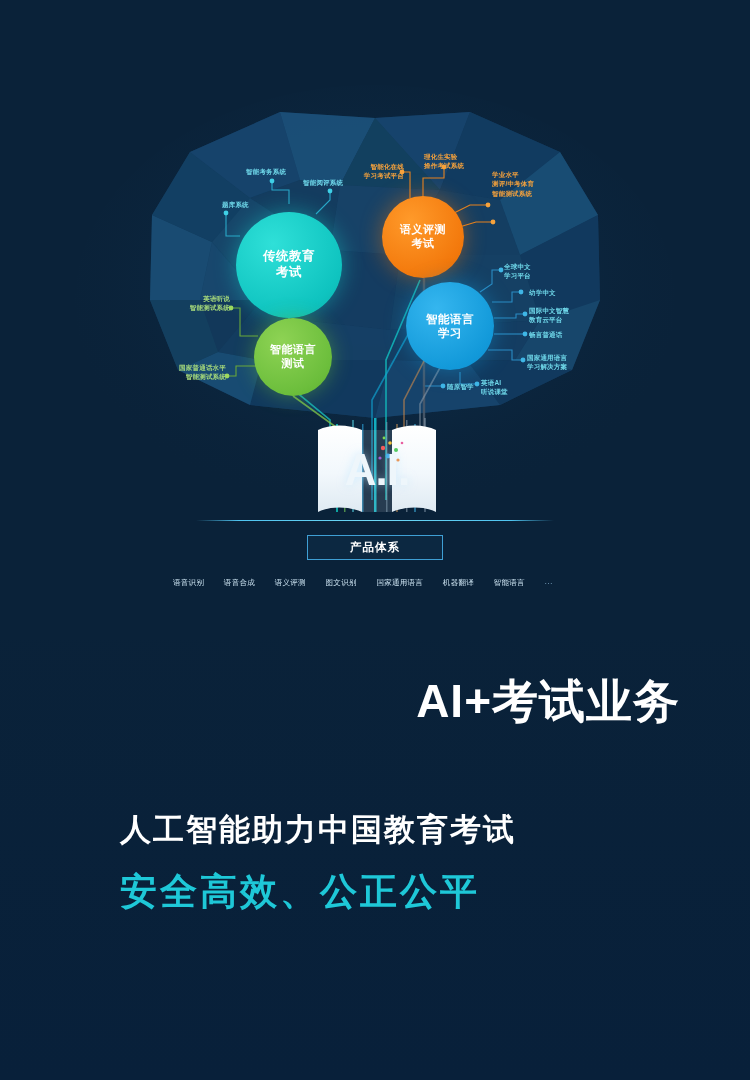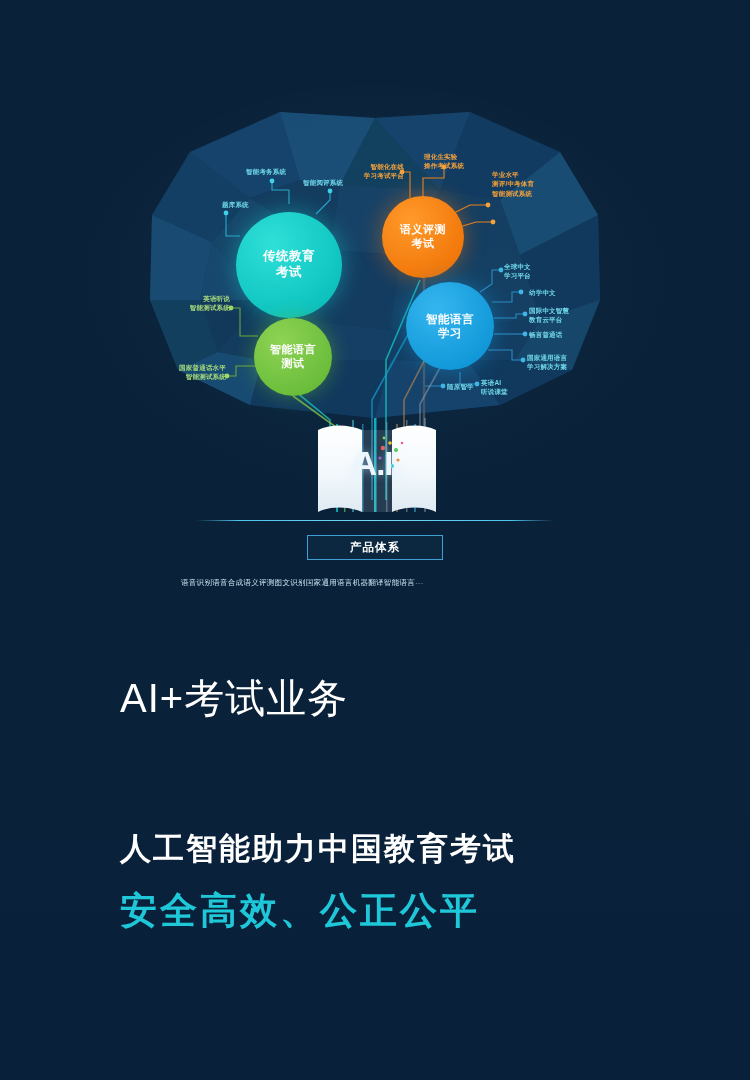--- a/index.html
+++ b/index.html
@@ -41,46 +41,46 @@
   .leaf {
     position:absolute; font-size:6.5px; line-height:1.45; letter-spacing:.2px;
     white-space:nowrap; font-weight:bold;
   }
   .leaf.c { color:#6fd8ea; }
   .leaf.o { color:#f6a23c; }
   .leaf.g { color:#a6d97a; }
   .leaf.r { text-align:right; }
   #aiText {
     position:absolute; left:318px; top:445px; width:118px;
-    text-align:center; font-size:33px; font-weight:bold;
+    text-align:center; font-size:44px; font-weight:bold;
     font-family:"Liberation Sans",sans-serif;
     color:#eef6fb; letter-spacing:-1px;
     text-shadow:0 0 10px rgba(180,225,255,.55);
   }
 
   
   #divider { position:absolute; left:196px; top:520px; width:358px; height:1px;
              background:linear-gradient(90deg,rgba(50,170,220,0),#4fc4f0 12%,#6fd8f5 50%,#4fc4f0 88%,rgba(50,170,220,0)); }
   #chip { position:absolute; left:307px; top:535px; width:136px; height:25px;
           border:1px solid #3f9fd4; border-radius:0;
           display:flex; align-items:center; justify-content:center;
           font-size:11.5px; font-weight:bold; color:#ffffff; letter-spacing:1px;
           background:rgba(13,45,74,.5); }
 
   
-  #caps { position:absolute; left:181px; top:578px; width:380px;
-          display:flex; align-items:center; }
+  #caps { position:absolute; left:173px; top:578px; width:380px;
+          display:flex; justify-content:space-between; align-items:center; }
   #caps .cap { font-size:7.5px; color:#cfe6f4; letter-spacing:.3px; white-space:nowrap; }
   #caps .cap.dots { color:#7fa8c4; }
 
   
   #headline { position:absolute; left:120px; top:676px; width:560px; }
-  #h-title { font-size:40px; font-weight:normal; color:#ffffff; letter-spacing:1px;
-             line-height:1.1; white-space:nowrap; }
-  #h-sub   { margin-top:110px; font-size:31px; font-weight:bold; color:#ffffff;
+  #h-title { font-size:46px; font-weight:bold; color:#ffffff; letter-spacing:1px;
+             line-height:1.1; white-space:nowrap;text-align:right; }
+  #h-sub   { margin-top:84px; font-size:31px; font-weight:bold; color:#ffffff;
              letter-spacing:2px; line-height:1.2; white-space:nowrap; }
   #h-tag   { margin-top:22px; font-size:37px; font-weight:bold; color:#1ec8d8;
              letter-spacing:3px; line-height:1.2; white-space:nowrap; }
 </style>
 </head>
 <body>
 
 <div id="stage">
 
   <div id="hero">

